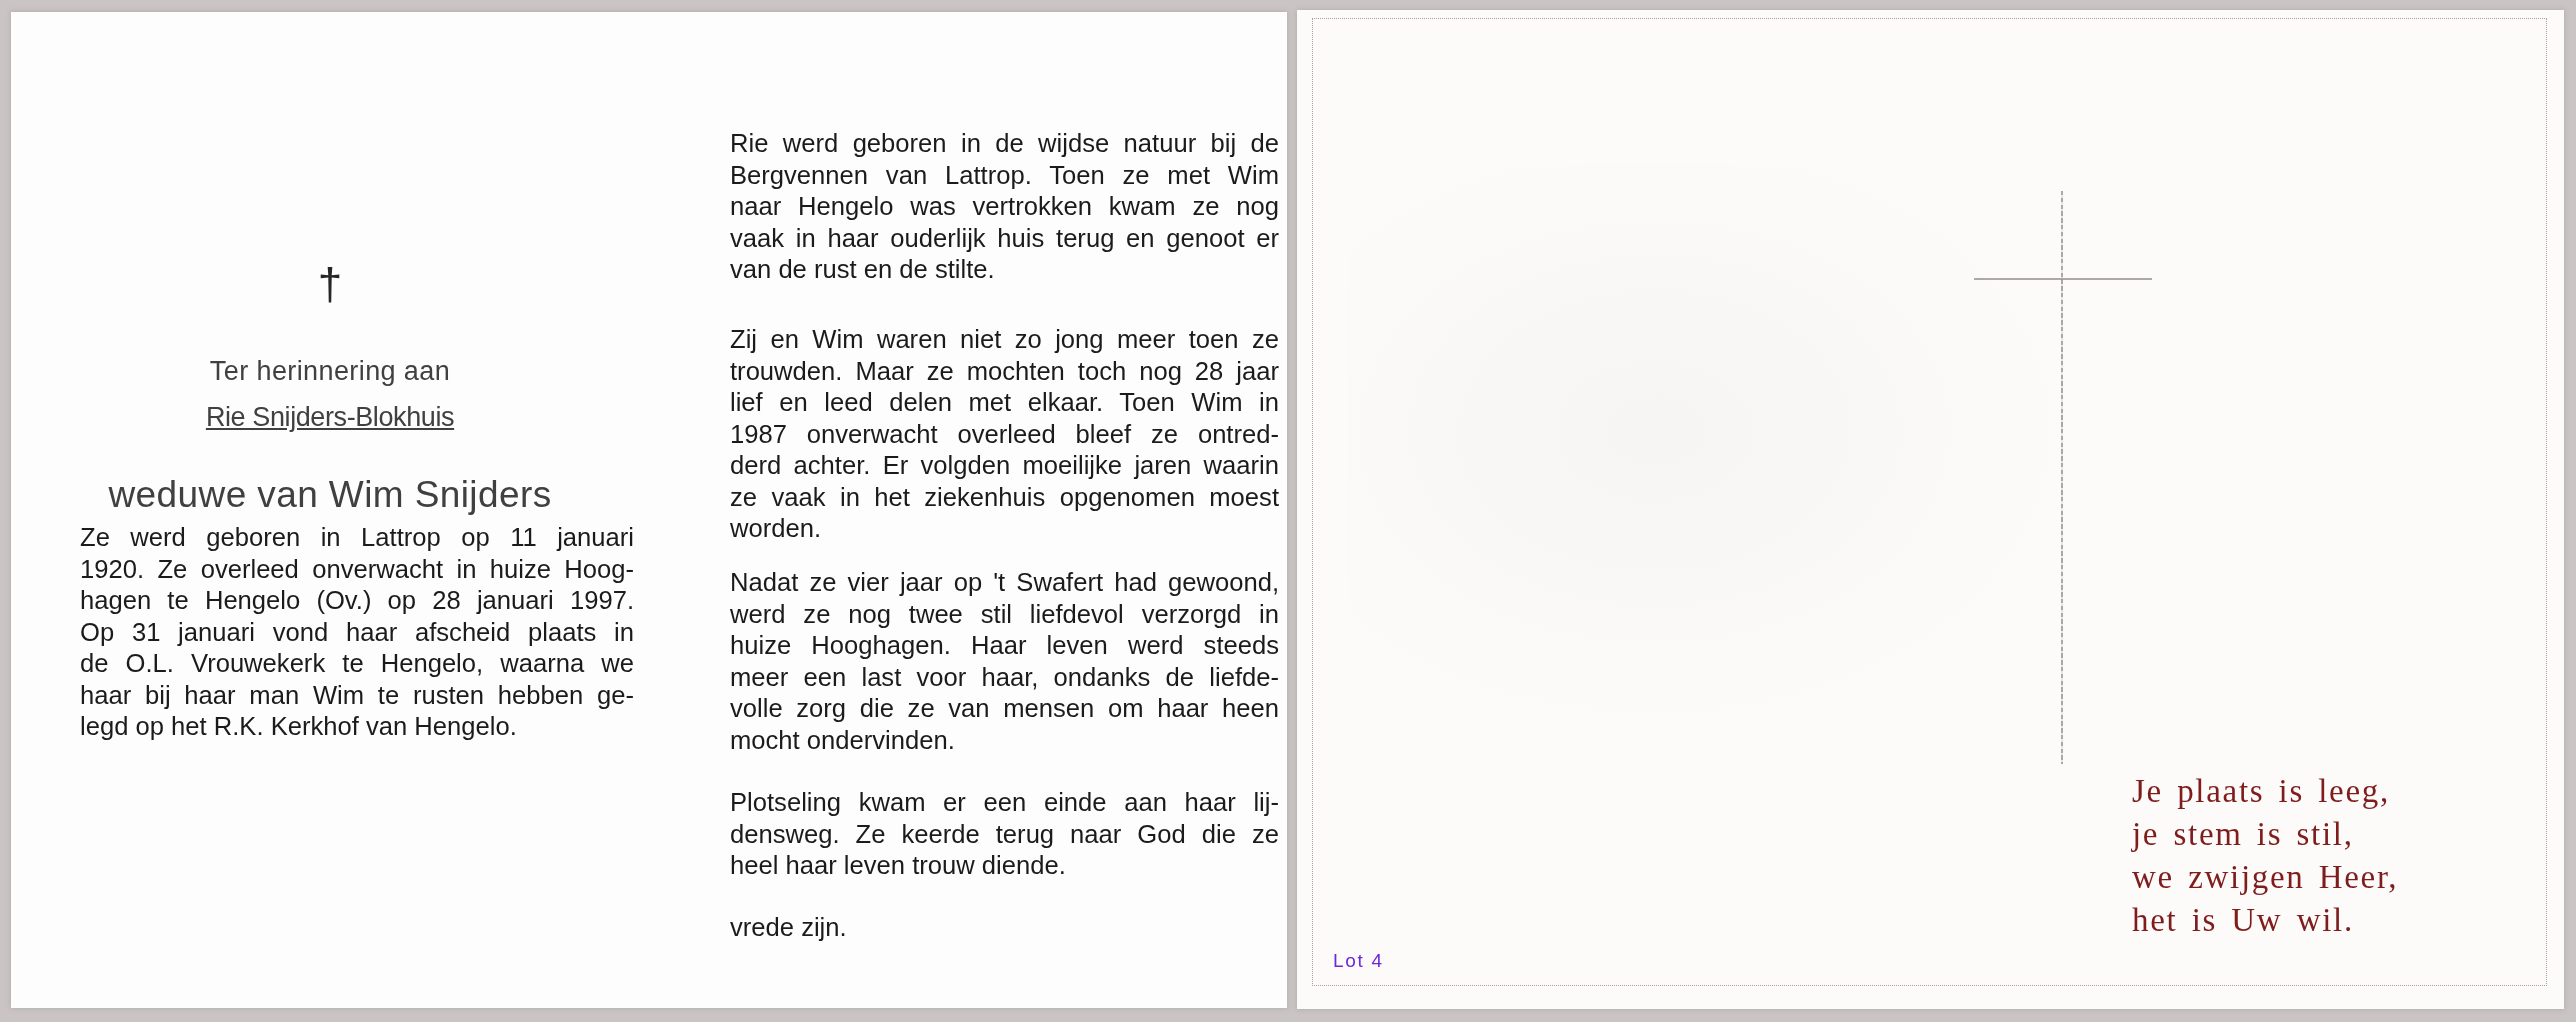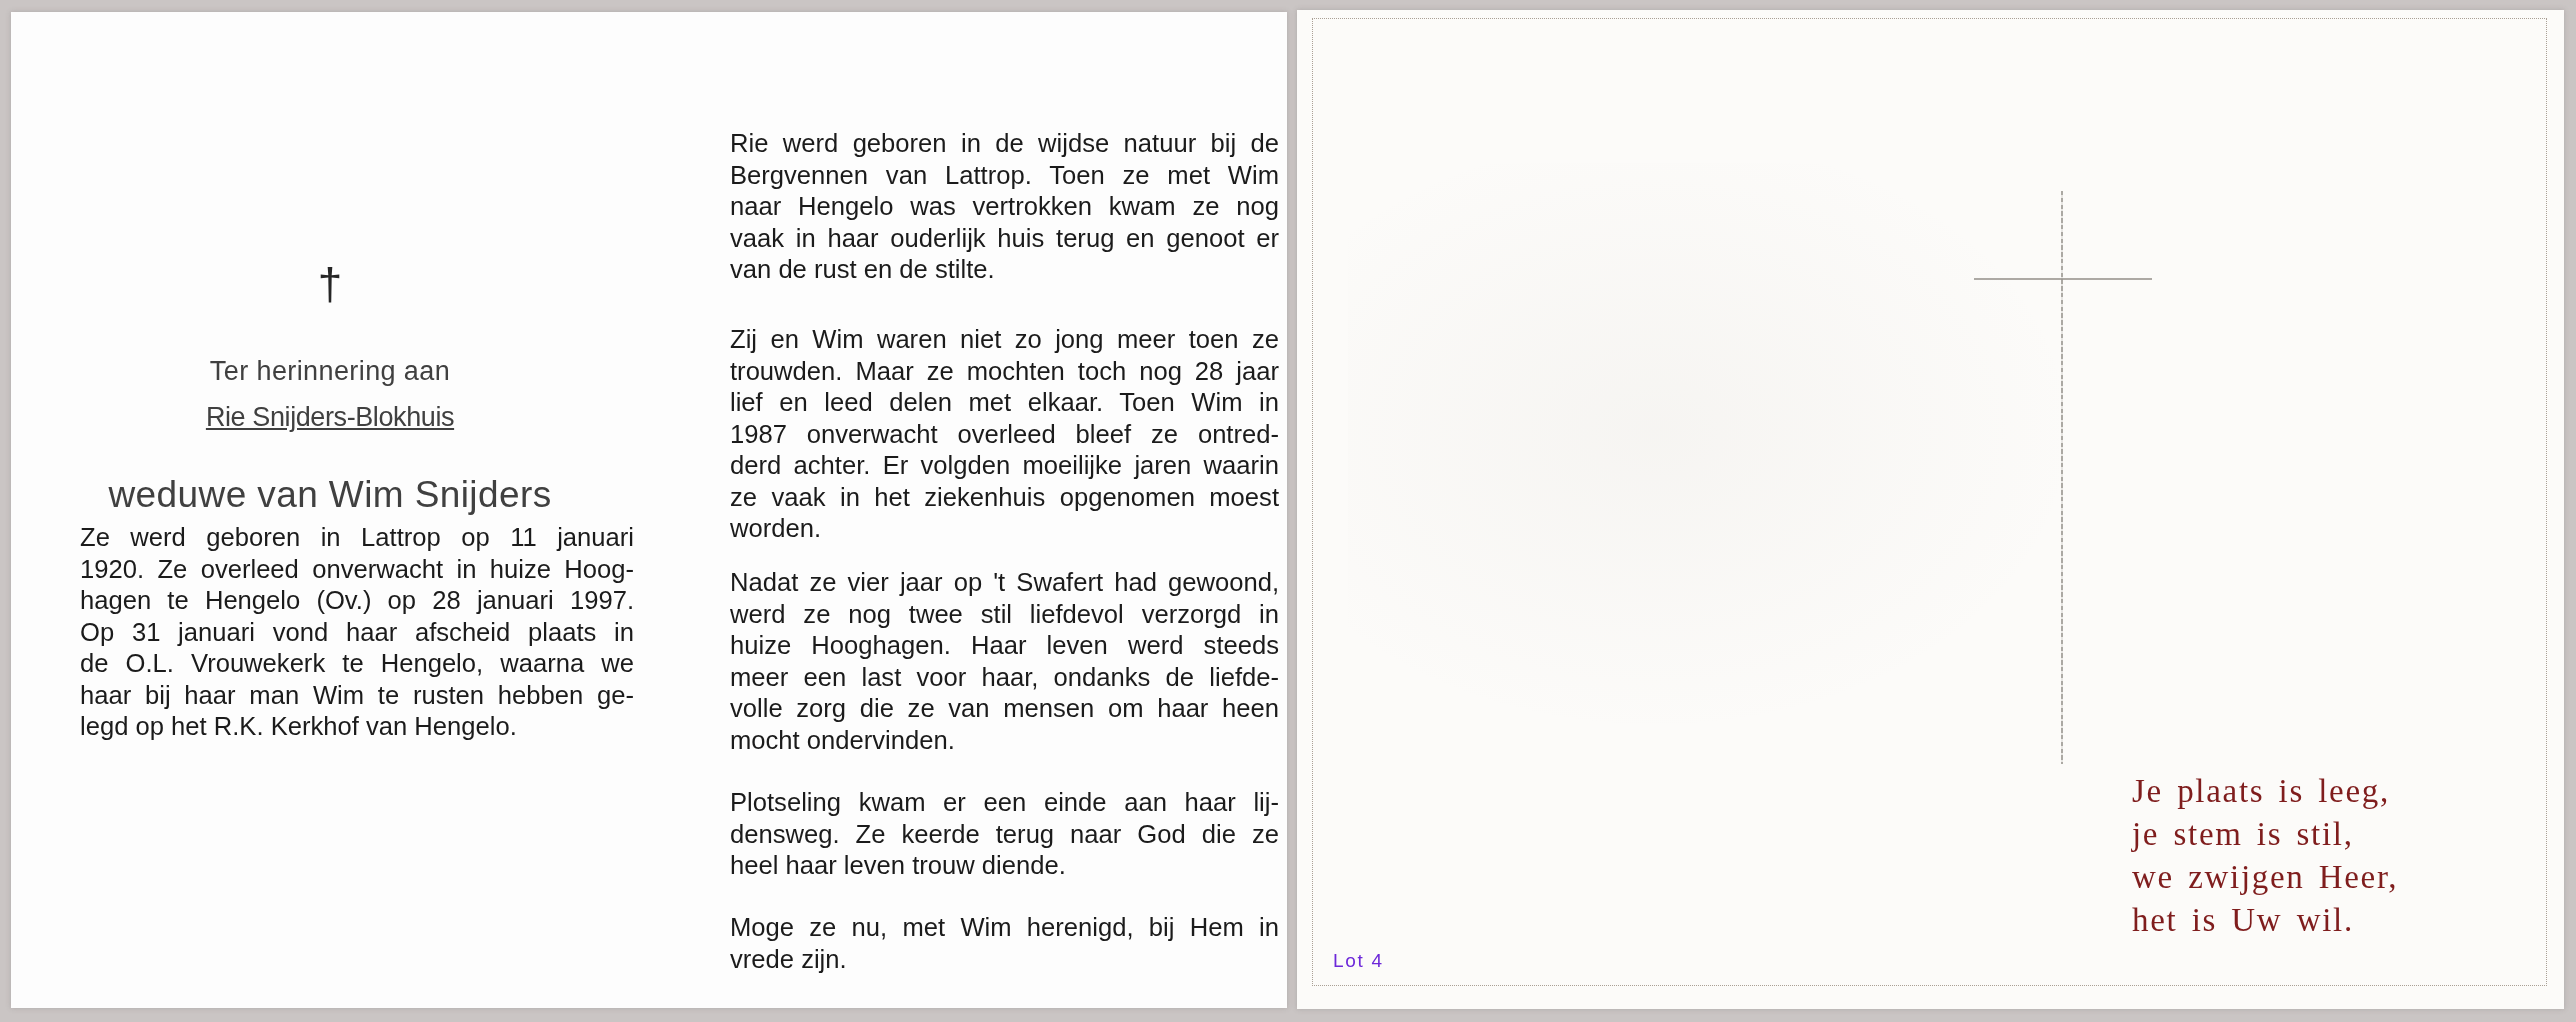--- a/index.html
+++ b/index.html
@@ -163,21 +163,20 @@
         <div>mocht ondervinden.</div>
       </div>
 
     <div class="para col-mid p-mid-4">
         <div class="jline">Plotseling kwam er een einde aan haar lij-</div>
         <div class="jline">densweg. Ze keerde terug naar God die ze</div>
         <div>heel haar leven trouw diende.</div>
       </div>
 
     <div class="para col-mid p-mid-5">
-        <div class="jline">Moge ze nu, met Wim herenigd, bij Hem in</div>
         <div>vrede zijn.</div>
       </div>
   </div>
 
   <div class="card-right">
     <div class="smudge"></div>
     <div class="inner-frame"></div>
 
     <div class="cross-v"></div>
     <div class="cross-h"></div>

